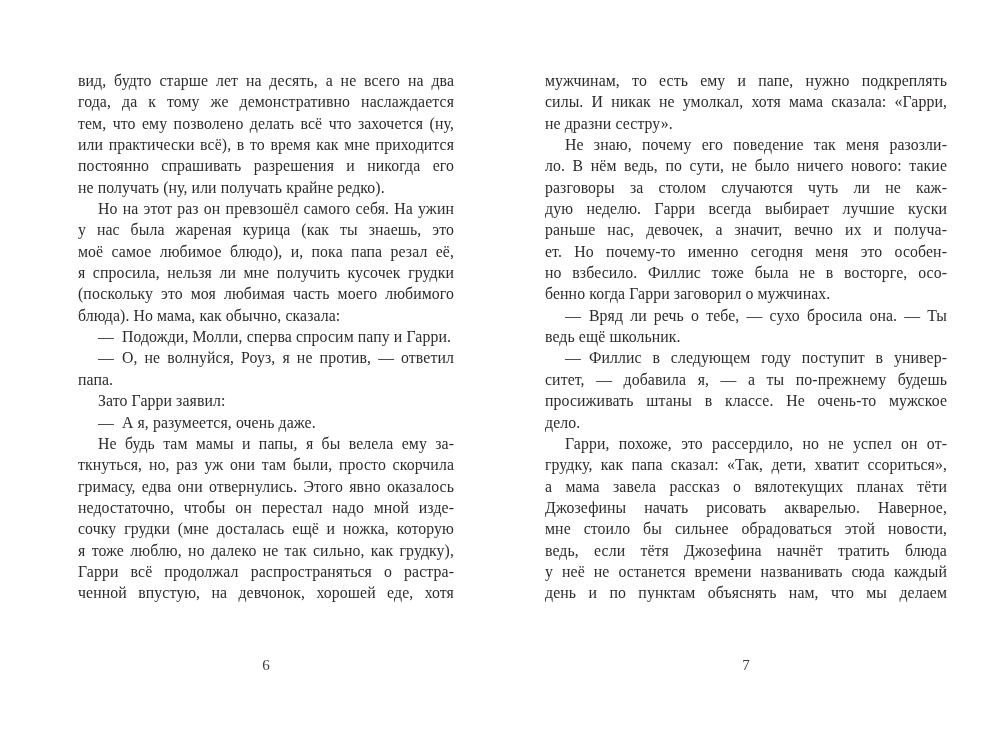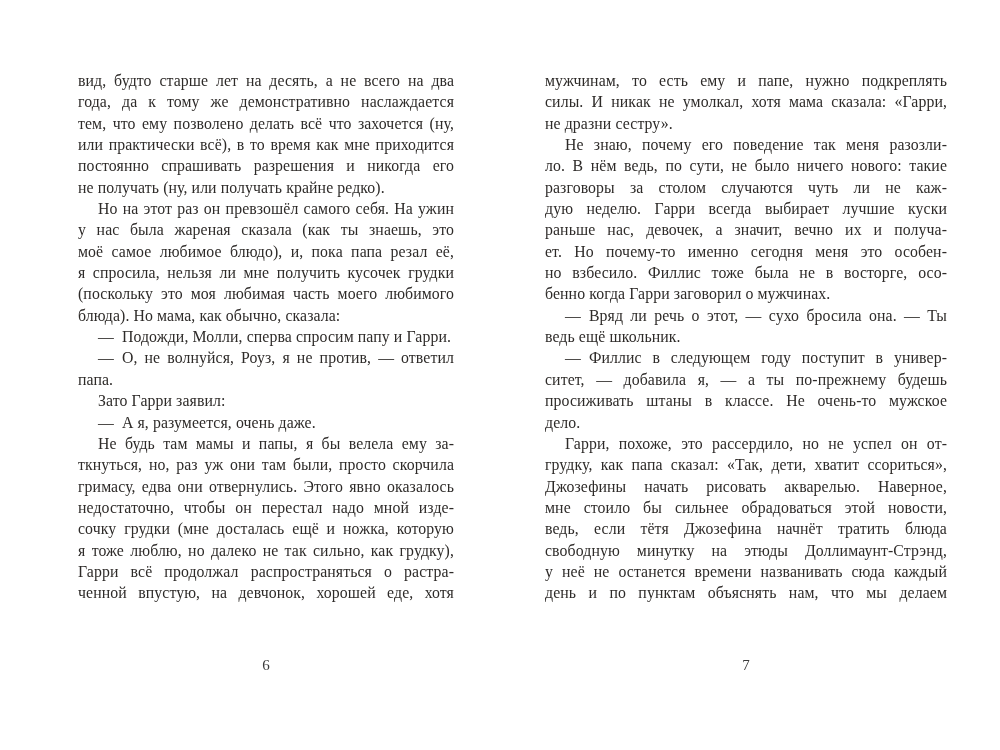--- a/index.html
+++ b/index.html
@@ -65,21 +65,21 @@
 
   <section class="page left">
     <div class="text-block" id="left-lines">
         <div class="line">вид, будто старше лет на десять, а не всего на два</div>
         <div class="line">года, да к тому же демонстративно наслаждается</div>
         <div class="line">тем, что ему позволено делать всё что захочется (ну,</div>
         <div class="line">или практически всё), в то время как мне приходится</div>
         <div class="line">постоянно спрашивать разрешения и никогда его</div>
         <div class="line end">не получать (ну, или получать крайне редко).</div>
         <div class="line indent">Но на этот раз он превзошёл самого себя. На ужин</div>
-        <div class="line">у нас была жареная сказала (как ты знаешь, это</div>
+        <div class="line">у нас была жареная курица (как ты знаешь, это</div>
         <div class="line">моё самое любимое блюдо), и, пока папа резал её,</div>
         <div class="line">я спросила, нельзя ли мне получить кусочек грудки</div>
         <div class="line">(поскольку это моя любимая часть моего любимого</div>
         <div class="line end">блюда). Но мама, как обычно, сказала:</div>
         <div class="line indent end">— Подожди, Молли, сперва спросим папу и Гарри.</div>
         <div class="line indent">— О, не волнуйся, Роуз, я не против, — ответил</div>
         <div class="line end">папа.</div>
         <div class="line indent end">Зато Гарри заявил:</div>
         <div class="line indent end">— А я, разумеется, очень даже.</div>
         <div class="line indent">Не будь там мамы и папы, я бы велела ему за-</div>
@@ -100,31 +100,31 @@
         <div class="line">силы. И никак не умолкал, хотя мама сказала: «Гарри,</div>
         <div class="line end">не дразни сестру».</div>
         <div class="line indent">Не знаю, почему его поведение так меня разозли-</div>
         <div class="line">ло. В нём ведь, по сути, не было ничего нового: такие</div>
         <div class="line">разговоры за столом случаются чуть ли не каж-</div>
         <div class="line">дую неделю. Гарри всегда выбирает лучшие куски</div>
         <div class="line">раньше нас, девочек, а значит, вечно их и получа-</div>
         <div class="line">ет. Но почему-то именно сегодня меня это особен-</div>
         <div class="line">но взбесило. Филлис тоже была не в восторге, осо-</div>
         <div class="line end">бенно когда Гарри заговорил о мужчинах.</div>
-        <div class="line indent">— Вряд ли речь о этот, — сухо бросила она. — Ты</div>
+        <div class="line indent">— Вряд ли речь о тебе, — сухо бросила она. — Ты</div>
         <div class="line end">ведь ещё школьник.</div>
         <div class="line indent">— Филлис в следующем году поступит в универ-</div>
         <div class="line">ситет, — добавила я, — а ты по-прежнему будешь</div>
         <div class="line">просиживать штаны в классе. Не очень-то мужское</div>
         <div class="line end">дело.</div>
         <div class="line indent">Гарри, похоже, это рассердило, но не успел он от-</div>
         <div class="line">грудку, как папа сказал: «Так, дети, хватит ссориться»,</div>
+        <div class="line">а мама завела рассказ о вялотекущих планах тёти</div>
         <div class="line">Джозефины начать рисовать акварелью. Наверное,</div>
         <div class="line">мне стоило бы сильнее обрадоваться этой новости,</div>
         <div class="line">ведь, если тётя Джозефина начнёт тратить блюда</div>
-        <div class="line">свободную минутку на этюды Доллимаунт-Стрэнд,</div>
         <div class="line">у неё не останется времени названивать сюда каждый</div>
         <div class="line">день и по пунктам объяснять нам, что мы делаем</div>
       </div>
     <div class="page-number">7</div>
   </section>
 
 </div>
 
 </body></html>

